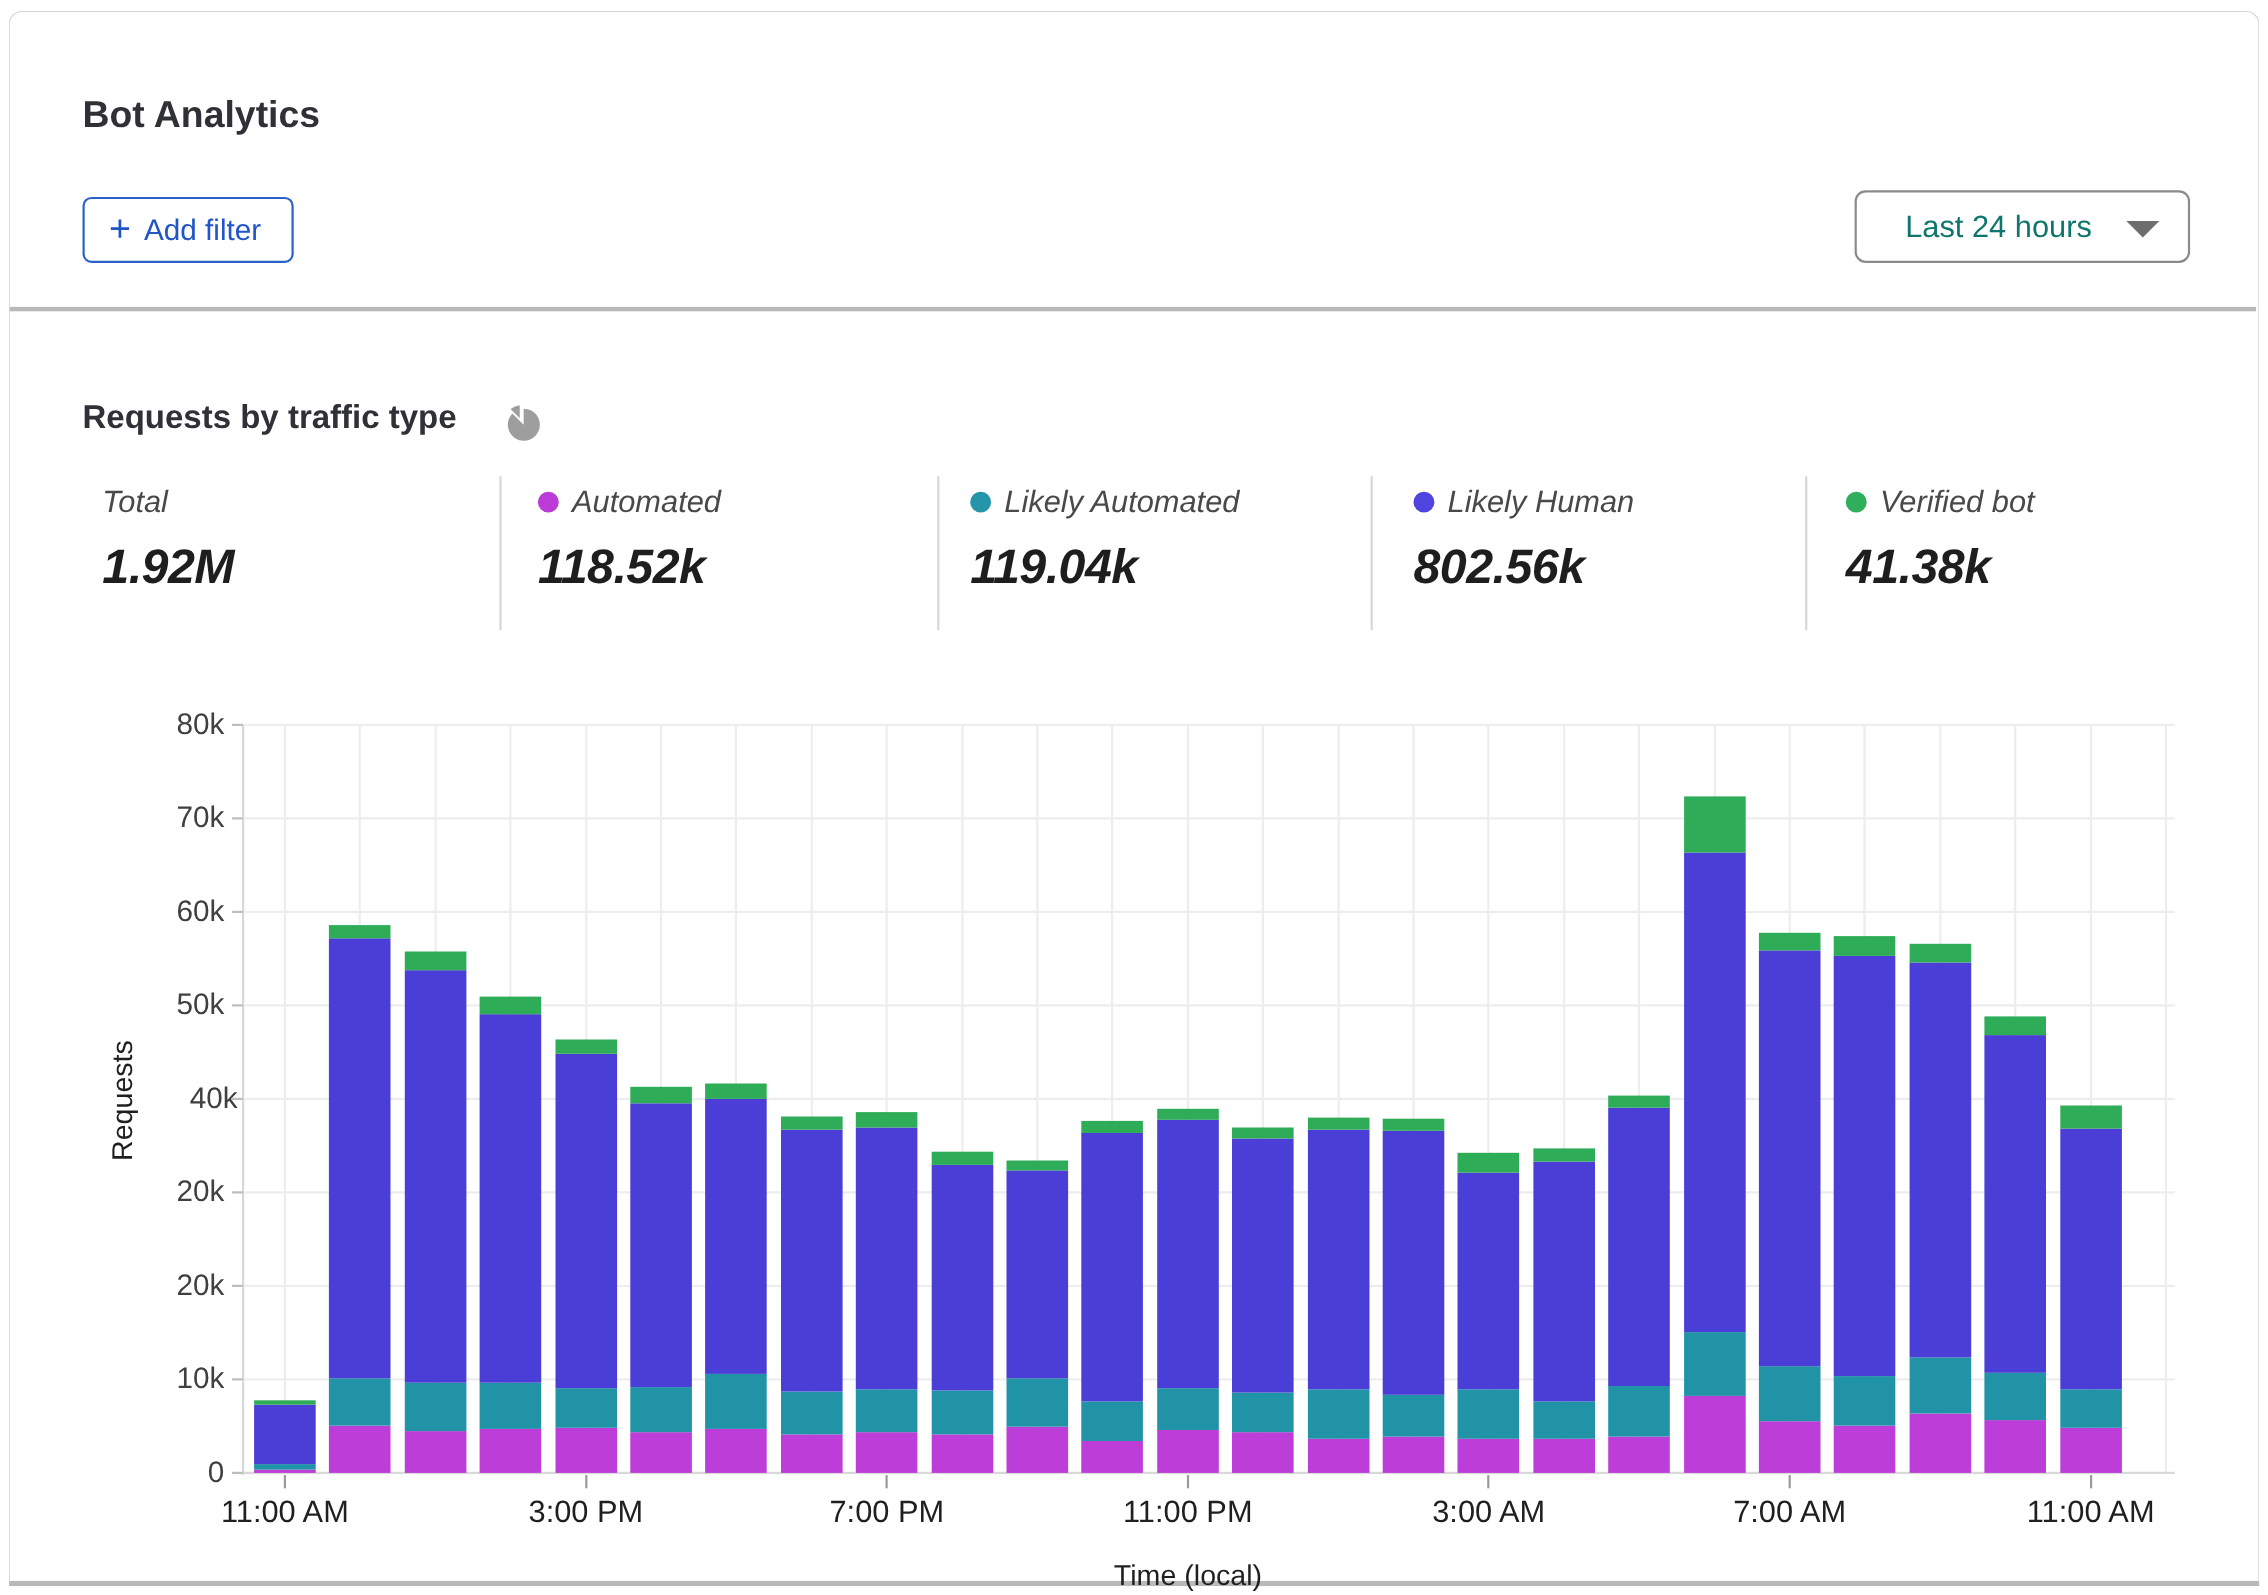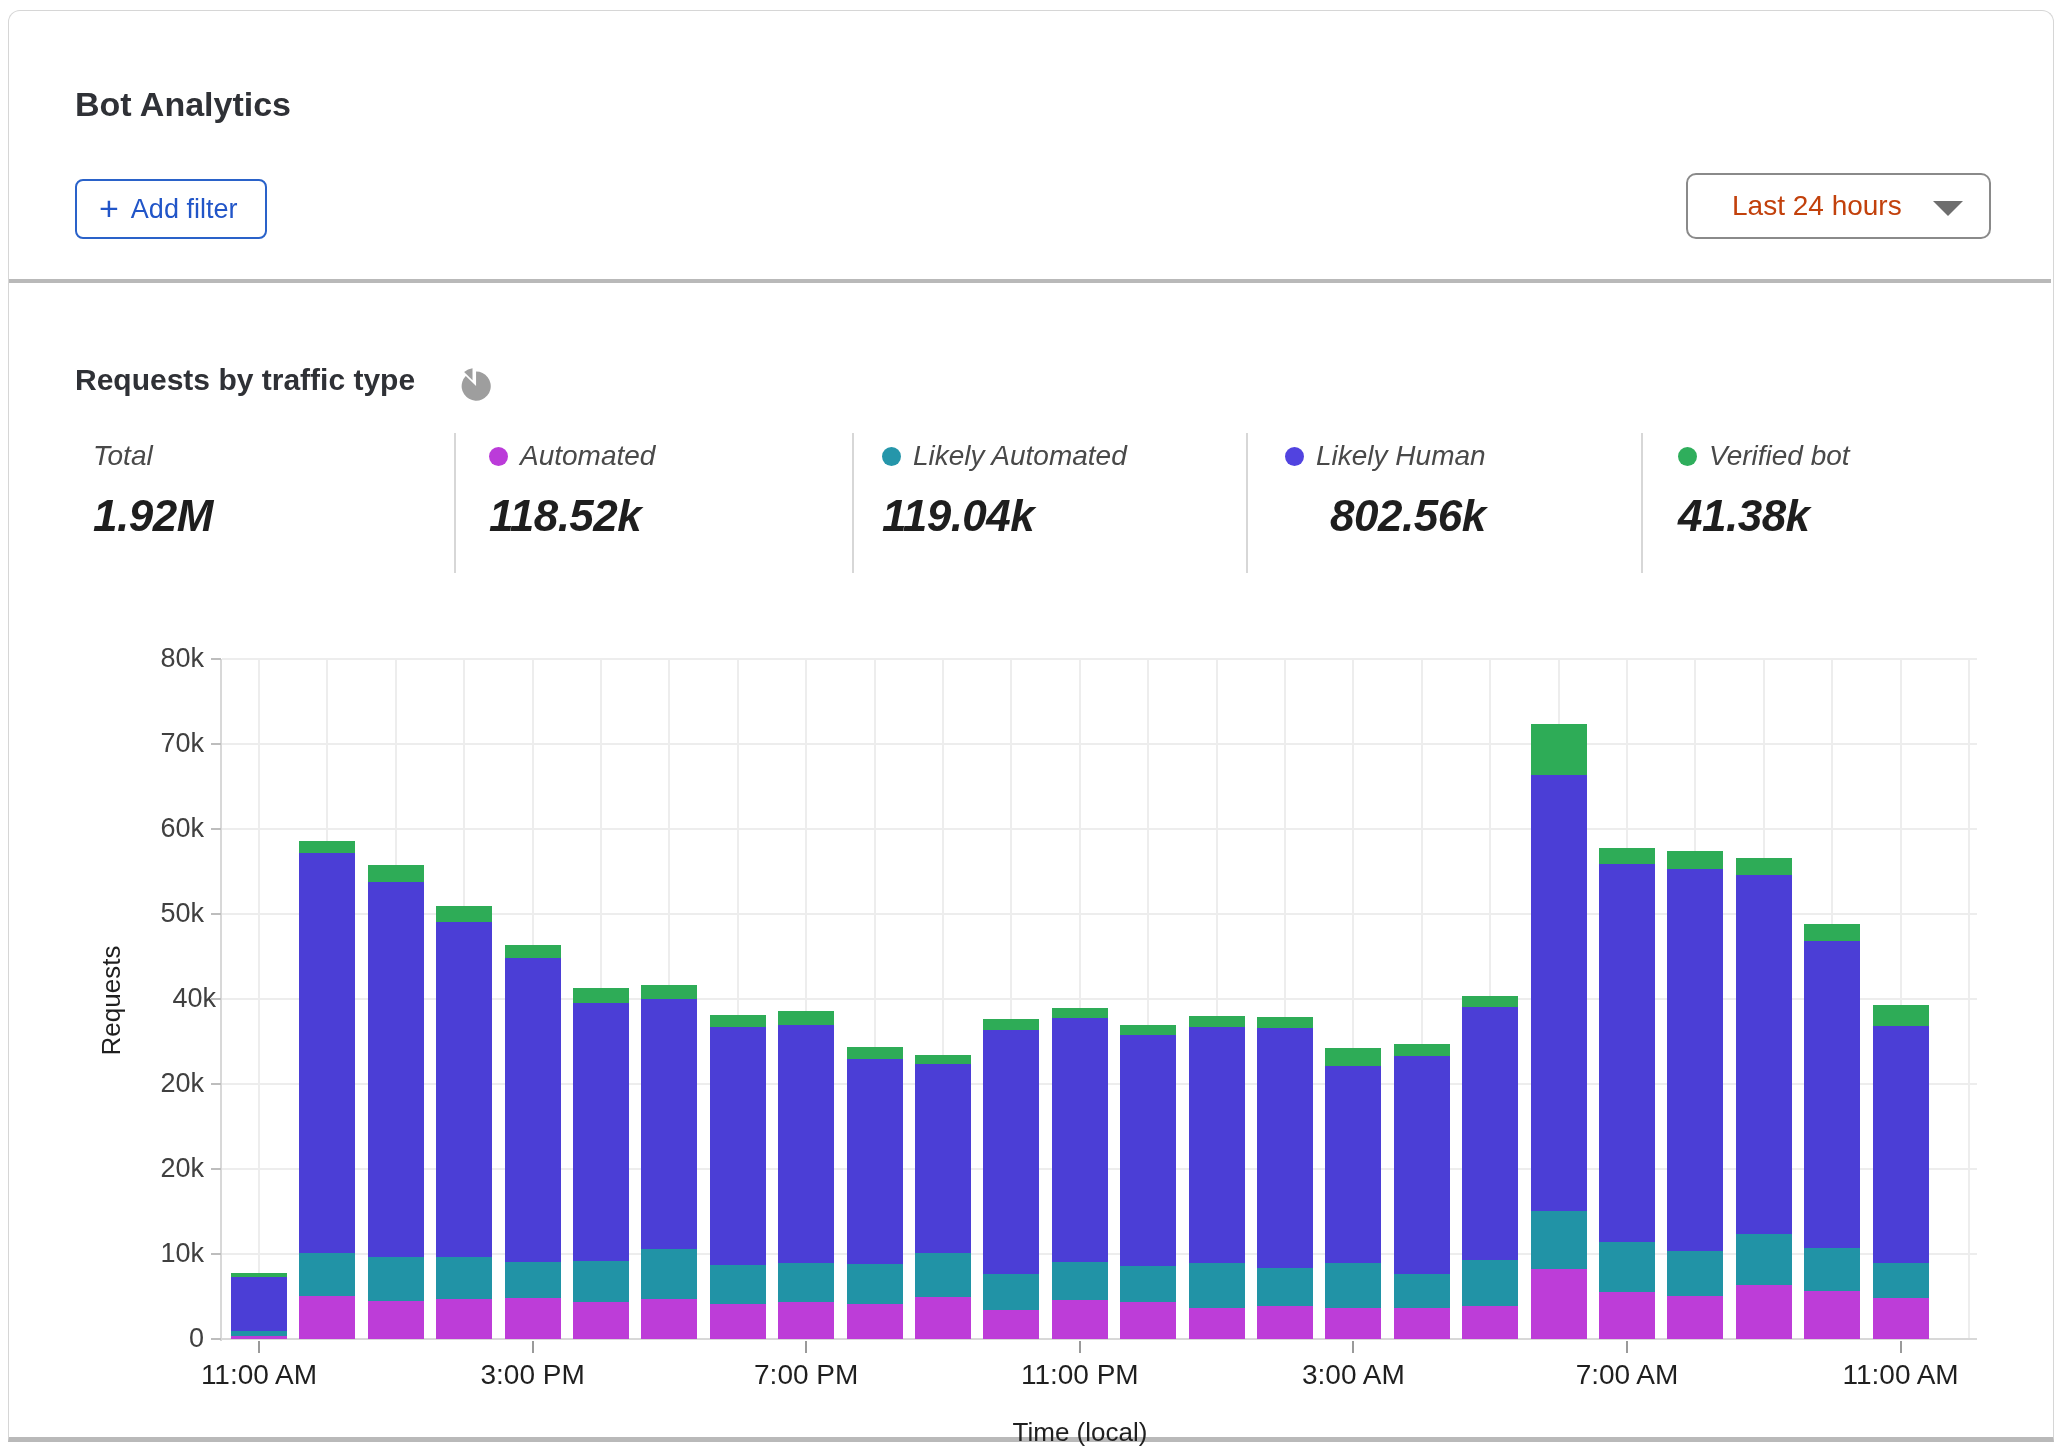--- a/index.html
+++ b/index.html
@@ -10,21 +10,21 @@
   .page-title{position:absolute;left:66px;top:74px;font-size:34px;font-weight:700;color:#2f3136;margin:0;}
   .hdr-links{position:absolute;right:62px;top:74px;display:flex;align-items:center;gap:38px;}
   .hdr-link{display:flex;align-items:center;gap:14px;color:#1c5dd0;font-size:28px;text-decoration:none;cursor:pointer;}
   .hdr-link svg{display:block;}
   .add-filter{position:absolute;left:66px;top:168px;height:60px;padding:0 28px 0 22px;display:flex;align-items:center;gap:12px;
               background:#fff;border:2px solid #2a62c9;border-radius:8px;color:#2155c8;font-size:27px;cursor:pointer;
               font-family:"Liberation Sans", sans-serif;}
   .add-filter .plus{font-size:34px;line-height:1;font-weight:400;margin-top:-3px;}
   .select{position:absolute;left:1677px;top:162px;width:305px;height:66px;border:2px solid #8a8a8a;border-radius:10px;
           display:flex;align-items:center;box-sizing:border-box;padding-left:44px;background:#fff;cursor:pointer;}
-  .select .sel-text{font-size:28px;color:#c2410c;}
+  .select .sel-text{font-size:28px;color:#0f766e;}
   .select .caret{position:absolute;right:26px;top:26px;width:0;height:0;
                  border-left:15px solid transparent;border-right:15px solid transparent;border-top:15px solid #6e6e6e;}
   .divider{position:absolute;left:0px;top:268px;width:2042px;height:4px;background:#b9b9b9;}
   .section-title{position:absolute;left:66px;top:352px;font-size:30px;font-weight:700;color:#2f3136;margin:0;}
   .pie-icon{position:absolute;left:448px;top:356px;}
   
   .stat{position:absolute;top:428px;font-style:italic;}
   .stat .lblrow{display:flex;align-items:center;gap:12px;height:34px;}
   .stat .dot{width:19px;height:19px;border-radius:50%;display:inline-block;}
   .stat .lbl{font-size:28px;color:#494949;}
@@ -87,21 +87,21 @@
           </div>
           <div class="val">118.52k</div>
         </div>
         <div class="stat" style="left: 873px;">
           <div class="lblrow">
             <span class="dot" style="background: rgb(37, 150, 170);"></span>
             <span class="lbl">Likely Automated</span>
           </div>
           <div class="val">119.04k</div>
         </div>
-        <div class="stat" style="left: 1276px; text-align: right;">
+        <div class="stat" style="left: 1276px;">
           <div class="lblrow">
             <span class="dot" style="background: rgb(81, 67, 224);"></span>
             <span class="lbl">Likely Human</span>
           </div>
           <div class="val">802.56k</div>
         </div>
         <div class="stat" style="left: 1669px;">
           <div class="lblrow">
             <span class="dot" style="background: rgb(47, 174, 92);"></span>
             <span class="lbl">Verified bot</span>

